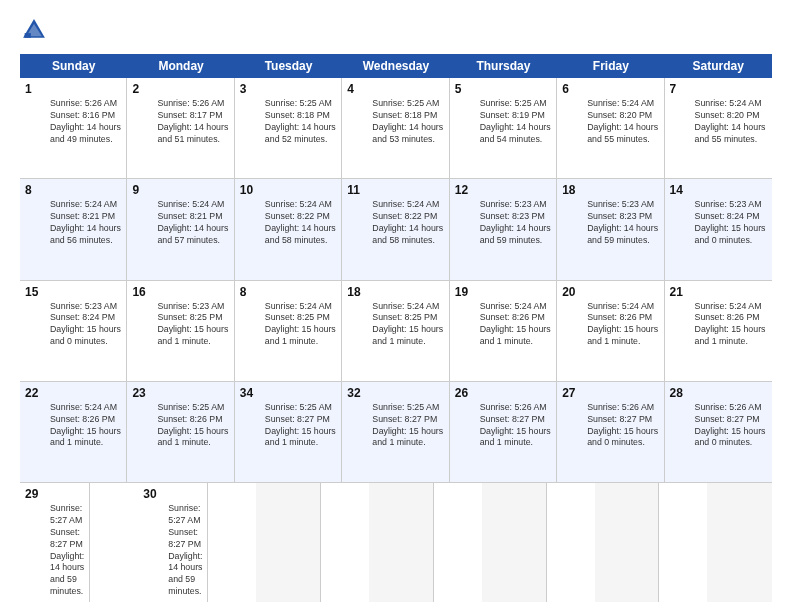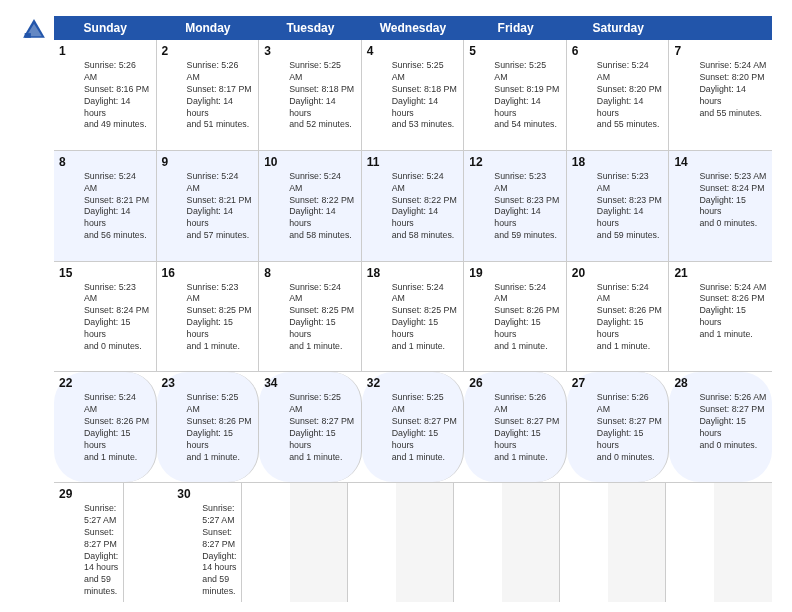--- a/index.html
+++ b/index.html
@@ -8,21 +8,21 @@
       background: #fff;
       width: 792px;
       height: 612px;
       overflow: hidden;
     }
     .page {
       width: 792px;
       height: 612px;
       padding: 16px 20px 10px 20px;
       display: flex;
-      flex-direction: row;
+      flex-direction: column;
     }
     .header {
       display: flex;
       justify-content: space-between;
       align-items: flex-start;
       margin-bottom: 10px;
     }
     .logo {
       display: flex;
       align-items: center;
@@ -115,21 +115,21 @@
     .cal-row:nth-child(odd) .cal-cell:not(.empty) {
       background: #fff;
     }
     .cal-row:nth-child(even) .cal-cell:not(.empty) {
       background: #f0f4ff;
     }
     
     .row-0 .cal-cell:not(.empty) { background: #fff; }
     .row-1 .cal-cell:not(.empty) { background: #eef2fb; }
     .row-2 .cal-cell:not(.empty) { background: #fff; }
-    .row-3 .cal-cell:not(.empty) { background: #eef2fb; border-radius: 31px; }
+    .row-3 .cal-cell:not(.empty) { background: #eef2fb; }
     .row-4 .cal-cell:not(.empty) { background: #fff; }
   </style>
 </head>
 <body>
 
 <div class="page">
   <div class="header">
     <div class="logo">
       <svg class="logo-icon" viewBox="0 0 36 36">
         <polygon points="18,4 32,28 4,28" fill="#2255aa"></polygon>
@@ -146,20 +146,21 @@
       <div class="location"></div>
     </div>
   </div>
 
   <div class="calendar">
     <div class="cal-header">
     <div class="cal-header-cell">Sunday</div>
         <div class="cal-header-cell">Monday</div>
         <div class="cal-header-cell">Tuesday</div>
         <div class="cal-header-cell">Wednesday</div>
+        <div class="cal-header-cell">Thursday</div>
         <div class="cal-header-cell">Friday</div>
         <div class="cal-header-cell">Saturday</div>
       </div>
     <div class="cal-body">
     <div class="cal-row row-0">
           <div class="cal-cell">
             <span class="day-num">1</span>
             <div class="info" style="white-space: pre-line;">Sunrise: 5:26 AM
 Sunset: 8:16 PM
 Daylight: 14 hours

